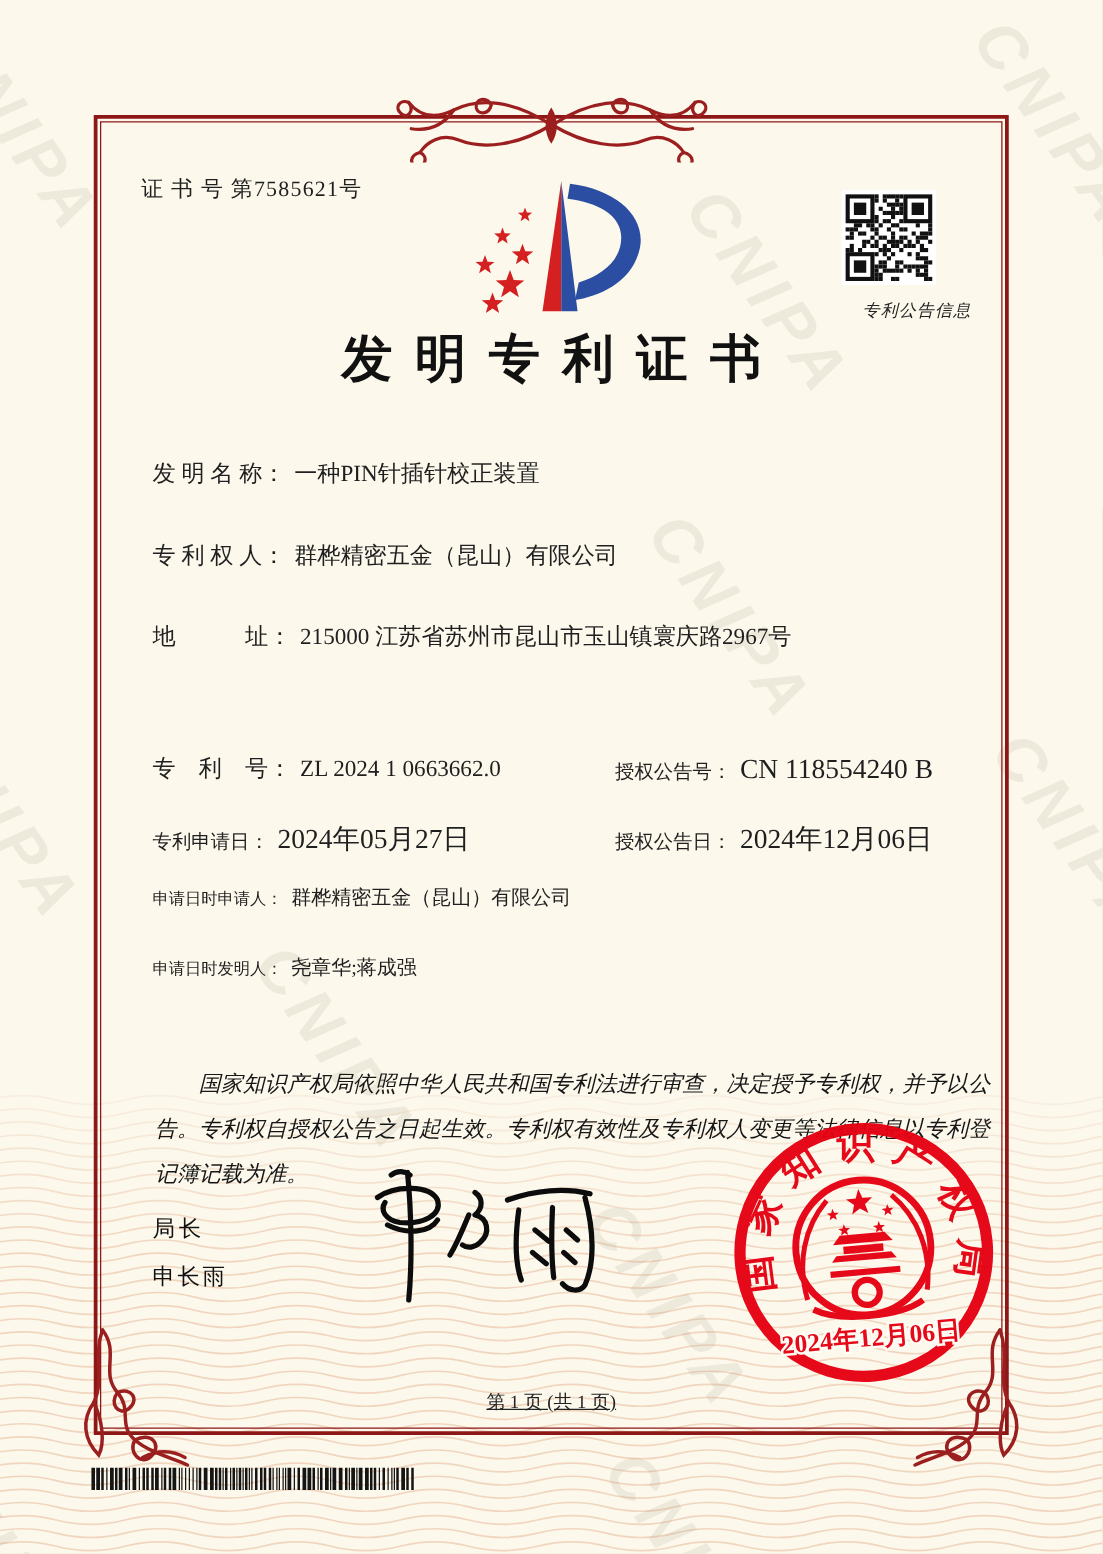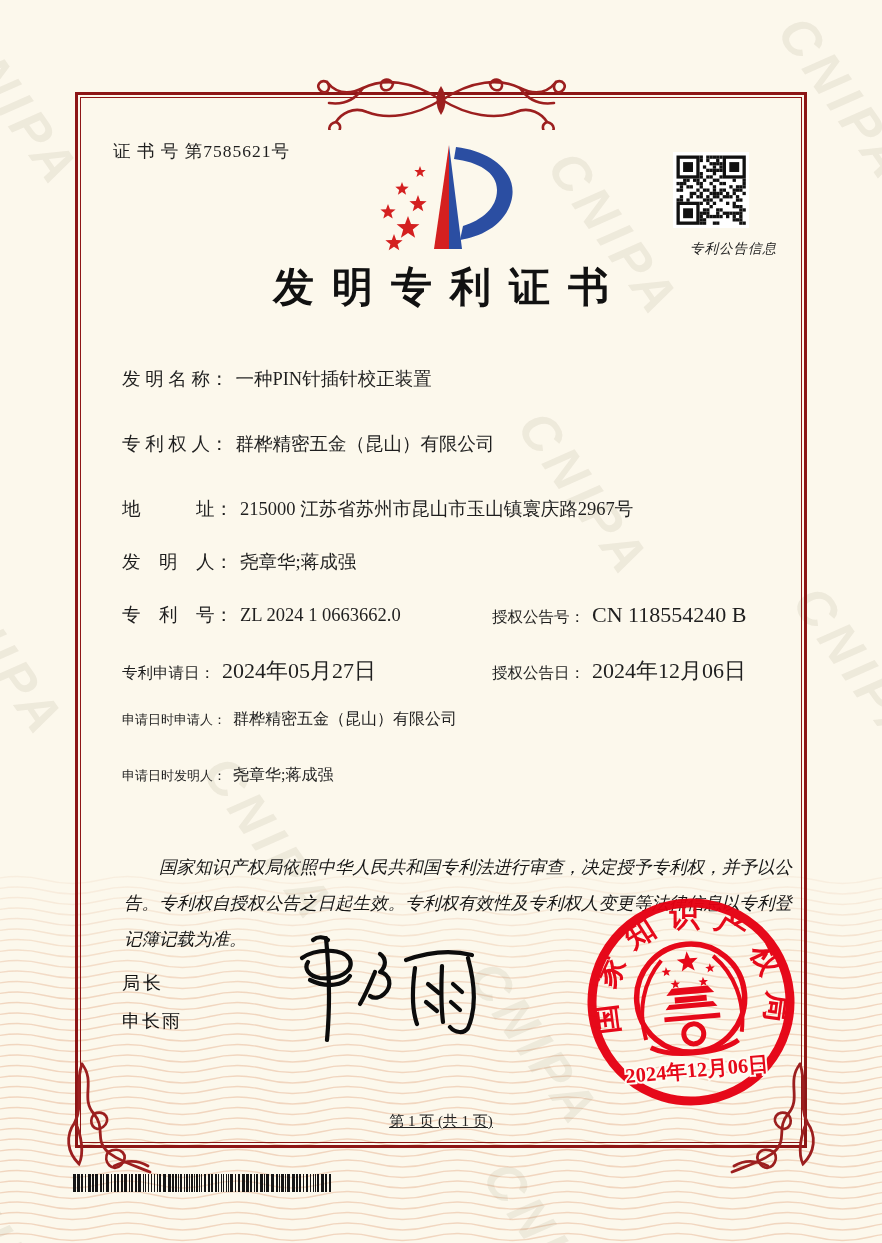--- a/index.html
+++ b/index.html
@@ -320,23 +320,20 @@
 
   <div class="row r2">
     <span class="flabel">专 利 权 人：</span><span class="fvalue">群桦精密五金（昆山）有限公司</span>
   </div>
   <div class="row r1">
     <span class="flabel">发 明 名 称：</span><span class="fvalue">一种PIN针插针校正装置</span>
   </div>
   <div class="row r3">
     <span class="flabel">地　　　址：</span><span class="fvalue">215000 江苏省苏州市昆山市玉山镇寰庆路2967号</span>
   </div>
-  <div class="row r4">
-    <span class="flabel">发　明　人：</span><span class="fvalue">尧章华;蒋成强</span>
-  </div>
   <div class="row r5">
     <span class="flabel">专　利　号：</span><span class="fvalue">ZL 2024 1 0663662.0</span>
     <span class="rpair">
       <span class="flabel lbl-mid">授权公告号：</span><span class="fvalue val-mid">CN 118554240 B</span>
     </span>
   </div>
   <div class="row r6">
     <span class="flabel lbl-mid">专利申请日：</span><span class="fvalue val-mid">2024年05月27日</span>
     <span class="rpair">
       <span class="flabel lbl-mid">授权公告日：</span><span class="fvalue val-mid">2024年12月06日</span>

